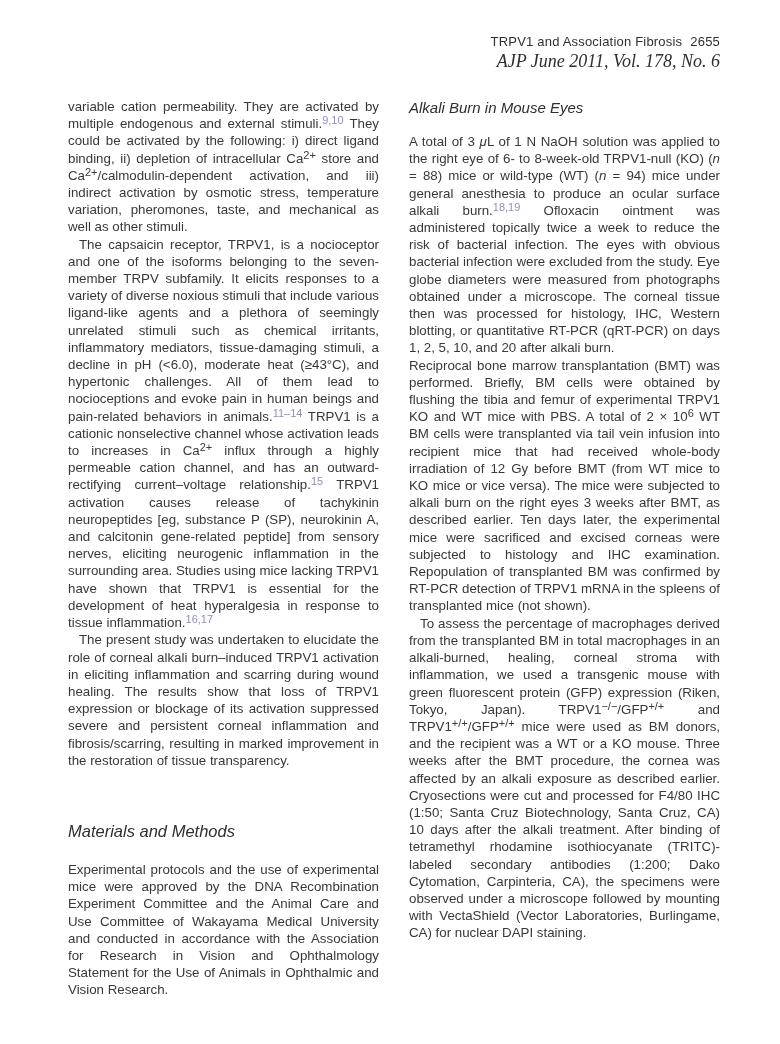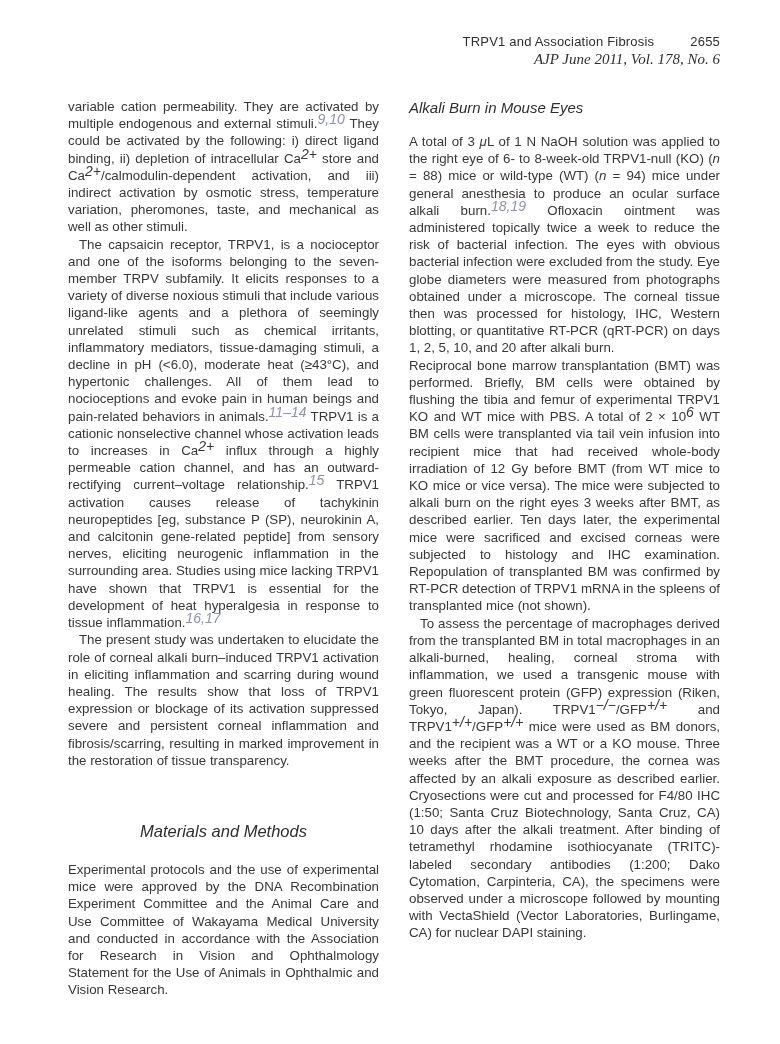--- a/index.html
+++ b/index.html
@@ -17,25 +17,25 @@
     top: 34px;
     left: 68px;
     width: 652px;
     text-align: right;
   }
   .running-line1 {
     font-size: 13px;
     color: #2f2f2f;
     letter-spacing: 0.2px;
   }
-  .running-line1 .pagenum { margin-left: 36px; }
+  .running-line1 .pagenum { margin-left: 8px; }
   .running-line2 {
     font-family: "Liberation Serif", serif;
     font-style: italic;
-    font-size: 15px;
+    font-size: 18px;
     color: #2f2f2f;
     margin-top: 2px;
   }
   .columns {
     position: absolute;
     top: 98px;
     left: 68px;
     display: flex;
     gap: 30px;
   }
@@ -43,36 +43,34 @@
   p.para {
     margin: 0;
     font-size: 13.3px;
     line-height: 17.2px;
     text-align: justify;
     text-indent: 11px;
     color: #383838;
   }
   p.para.noindent { text-indent: 0; }
   sup {
-    font-size: 14px;
+    font-size: 11px;
     line-height: 0;
     position: relative;
     top: -4px;
     vertical-align: baseline;
-    font-style: italic;
   }
   sup.ref { color: #8d90bd; }
   h1.section {
     font-weight: normal;
     font-style: italic;
     font-size: 16.5px;
     color: #2f2f2f;
     margin: 52px 0 20px 0;
     line-height: 20px;
-    text-align: center;
   }
   h2.subsection {
     font-weight: normal;
     font-style: italic;
     font-size: 15px;
     color: #2f2f2f;
     margin: 42px 0 15px 0;
     line-height: 20px;
   }
   h2.subsection.first { margin-top: 0; }

